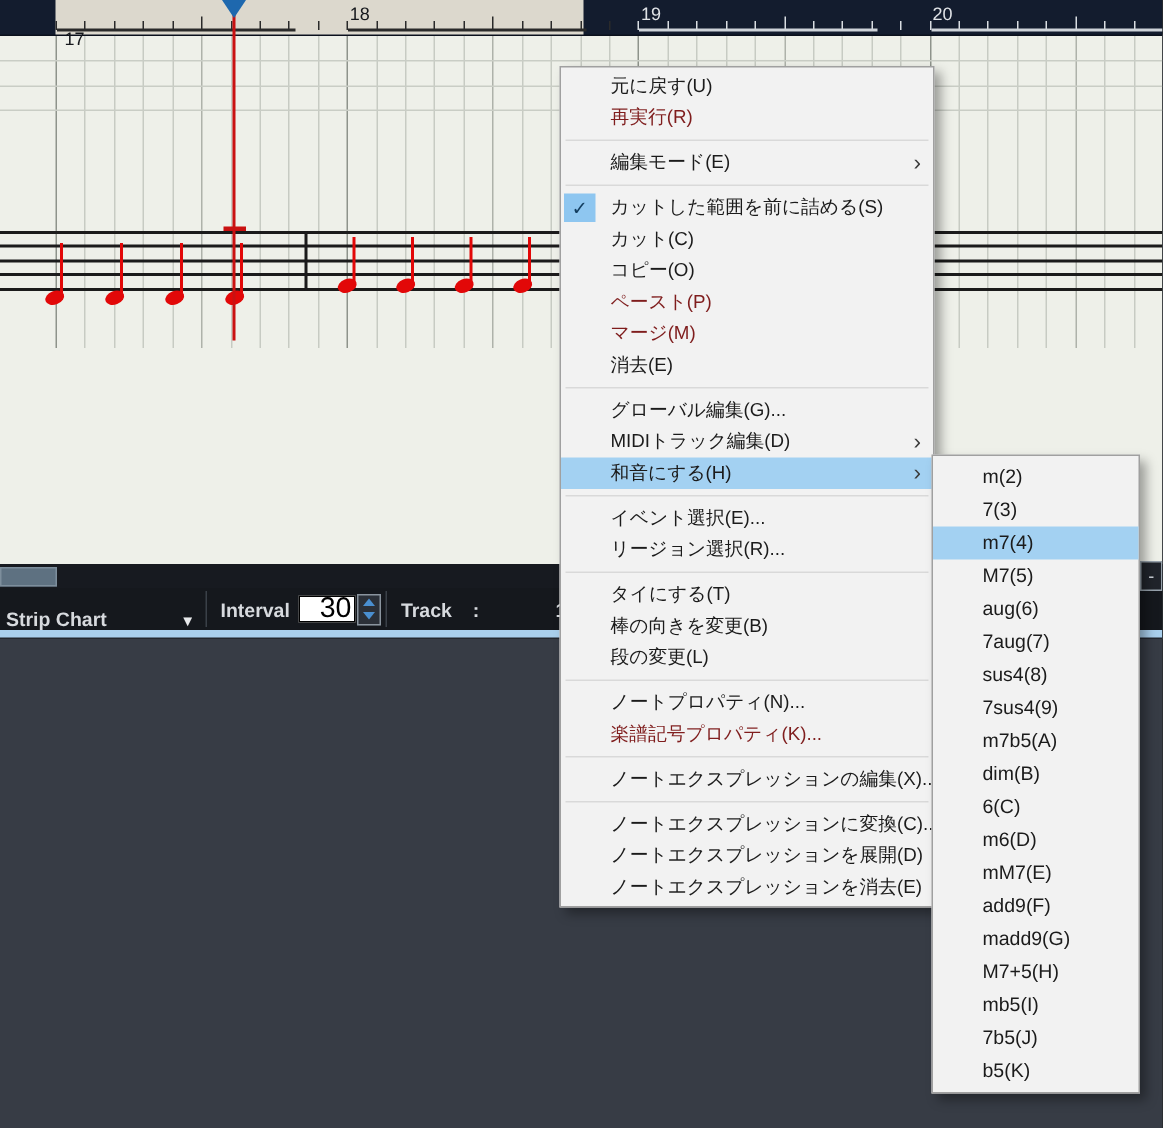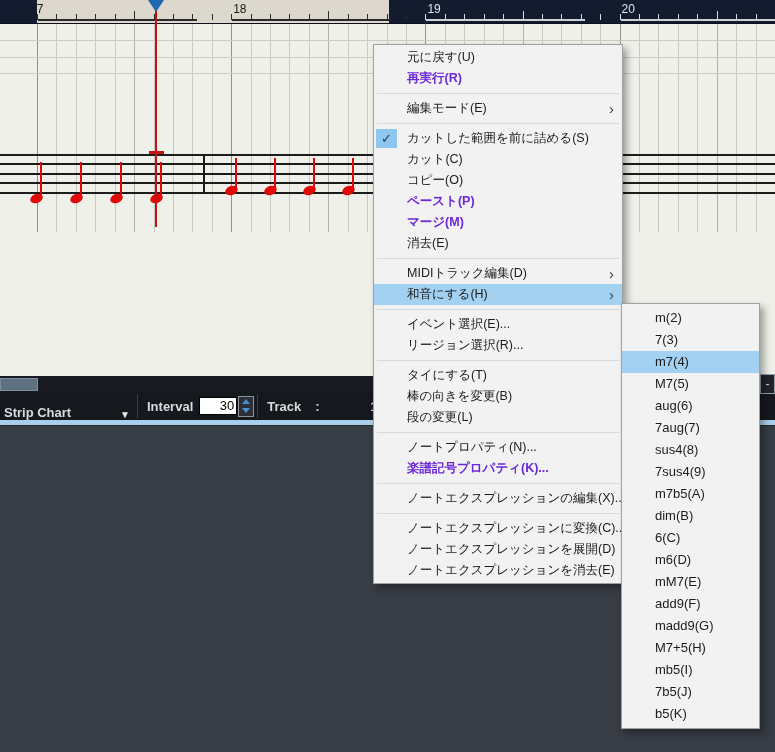--- a/index.html
+++ b/index.html
@@ -48,21 +48,21 @@
   #scroll-thumb{position:absolute;left:0;top:2px;width:36px;height:11px;
                 background:#5e7181;border:1px solid #7d8e9c;}
   #toolbar{position:absolute;left:0;top:392px;width:775px;height:28px;background:#15181d;
            display:flex;align-items:center;color:#d7dade;font-size:13px;font-weight:bold;z-index:2;}
   #mode-select{display:flex;align-items:flex-end;justify-content:space-between;
                width:126px;padding:0 4px;height:100%;cursor:default;}
   .dd-arrow{font-size:10px;color:#e8eaec;}
   .tb-sep{width:1px;height:24px;background:#3a4048;margin:0 3px;}
   .tb-label{margin:0 6px;}
   .num-box{width:32px;height:16px;background:#fff;color:#000;border:1px solid #000;
-           font-weight:normal;font-size:13px;line-height:16px;text-align:right;padding:0 2px;}
+           font-weight:normal;font-size:19px;line-height:16px;text-align:right;padding:0 2px;}
   #interval-spinner{width:14px;height:19px;margin-left:1px;background:#2b3038;
            border:1px solid #8a949e;display:flex;flex-direction:column;align-items:center;justify-content:space-around;}
   .spin-up{width:0;height:0;border-left:4px solid transparent;border-right:4px solid transparent;
            border-bottom:5px solid #4a8fd0;}
   .spin-down{width:0;height:0;border-left:4px solid transparent;border-right:4px solid transparent;
            border-top:5px solid #4a8fd0;}
   #track-colon{margin:0 14px 0 8px;}
   #track-value{display:inline-block;width:44px;text-align:right;}
   #wave-btn{width:26px;height:20px;margin-left:8px;background:#262b33;
             border:1px solid #707c88;padding:1px 2px;display:flex;align-items:flex-end;}
@@ -75,37 +75,37 @@
 
   
   .menu{position:absolute;margin:0;list-style:none;background:var(--menu-bg,#f2f2f2);
         border:1px solid #a0a0a0;box-shadow:4px 4px 7px rgba(0,0,0,.35);}
   #context-menu{left:373px;top:44px;width:248px;padding:2px 0;z-index:10;}
   #chord-submenu{left:621px;top:303px;width:137px;padding:3px 0;z-index:11;}
   .mi{position:relative;padding-left:33px;color:#1b1b1b;cursor:default;white-space:nowrap;overflow:hidden;}
   #context-menu .mi{height:21px;line-height:21px;font-size:12.5px;}
   #chord-submenu .mi{height:22px;line-height:22px;font-size:13px;}
   .mi.hl{background:var(--menu-highlight,#a3d1f2);}
-  .mi.dis{color:#6d28d9;font-weight:bold;}
+  .mi.dis{color:#7f1d1d;}
   .sep{height:9px;position:relative;}
   .sep::after{content:"";position:absolute;left:3px;right:3px;top:4px;height:1px;background:#d9d9d9;}
   .mi .arrow{position:absolute;right:8px;top:0;font-size:15px;color:#3c3c3c;}
   .mi .chk{position:absolute;left:2px;top:1px;width:21px;height:19px;
            background:var(--check-bg,#8ec6f0);text-align:center;line-height:19px;
            font-size:13px;color:#123c5e;}
 </style>
 </head>
 <body>
 
 <div id="app">
 
   <div id="ruler">
     <div id="ruler-selection"></div>
     <div id="ruler-marks">
-        <div class="ruler-num sel" style="left: 30px;">17</div>
+        <div class="ruler-num sel" style="left: 43px; margin-top: 17px;">17</div>
         <div class="tick dark" style="left: 37px; top: 14px; height: 6px;"></div>
         <div class="tick dark" style="left: 56px; top: 14px; height: 6px;"></div>
         <div class="tick dark" style="left: 76px; top: 14px; height: 6px;"></div>
         <div class="tick dark" style="left: 95px; top: 14px; height: 6px;"></div>
         <div class="tick dark" style="left: 115px; top: 14px; height: 6px;"></div>
         <div class="tick dark" style="left: 134px; top: 11px; height: 9px;"></div>
         <div class="tick dark" style="left: 154px; top: 14px; height: 6px;"></div>
         <div class="tick dark" style="left: 173px; top: 14px; height: 6px;"></div>
         <div class="tick dark" style="left: 192px; top: 14px; height: 6px;"></div>
         <div class="tick dark" style="left: 212px; top: 14px; height: 6px;"></div>
@@ -260,20 +260,21 @@
       <li class="sep"></li>
       <li class="mi"><span>編集モード(E)</span><span class="arrow">›</span></li>
       <li class="sep"></li>
       <li class="mi"><span>カットした範囲を前に詰める(S)</span><span class="chk">✓</span></li>
       <li class="mi"><span>カット(C)</span></li>
       <li class="mi"><span>コピー(O)</span></li>
       <li class="mi dis"><span>ペースト(P)</span></li>
       <li class="mi dis"><span>マージ(M)</span></li>
       <li class="mi"><span>消去(E)</span></li>
       <li class="sep"></li>
+      <li class="mi"><span>グローバル編集(G)...</span></li>
       <li class="mi"><span>MIDIトラック編集(D)</span><span class="arrow">›</span></li>
       <li class="mi hl"><span>和音にする(H)</span><span class="arrow">›</span></li>
       <li class="sep"></li>
       <li class="mi"><span>イベント選択(E)...</span></li>
       <li class="mi"><span>リージョン選択(R)...</span></li>
       <li class="sep"></li>
       <li class="mi"><span>タイにする(T)</span></li>
       <li class="mi"><span>棒の向きを変更(B)</span></li>
       <li class="mi"><span>段の変更(L)</span></li>
       <li class="sep"></li>

